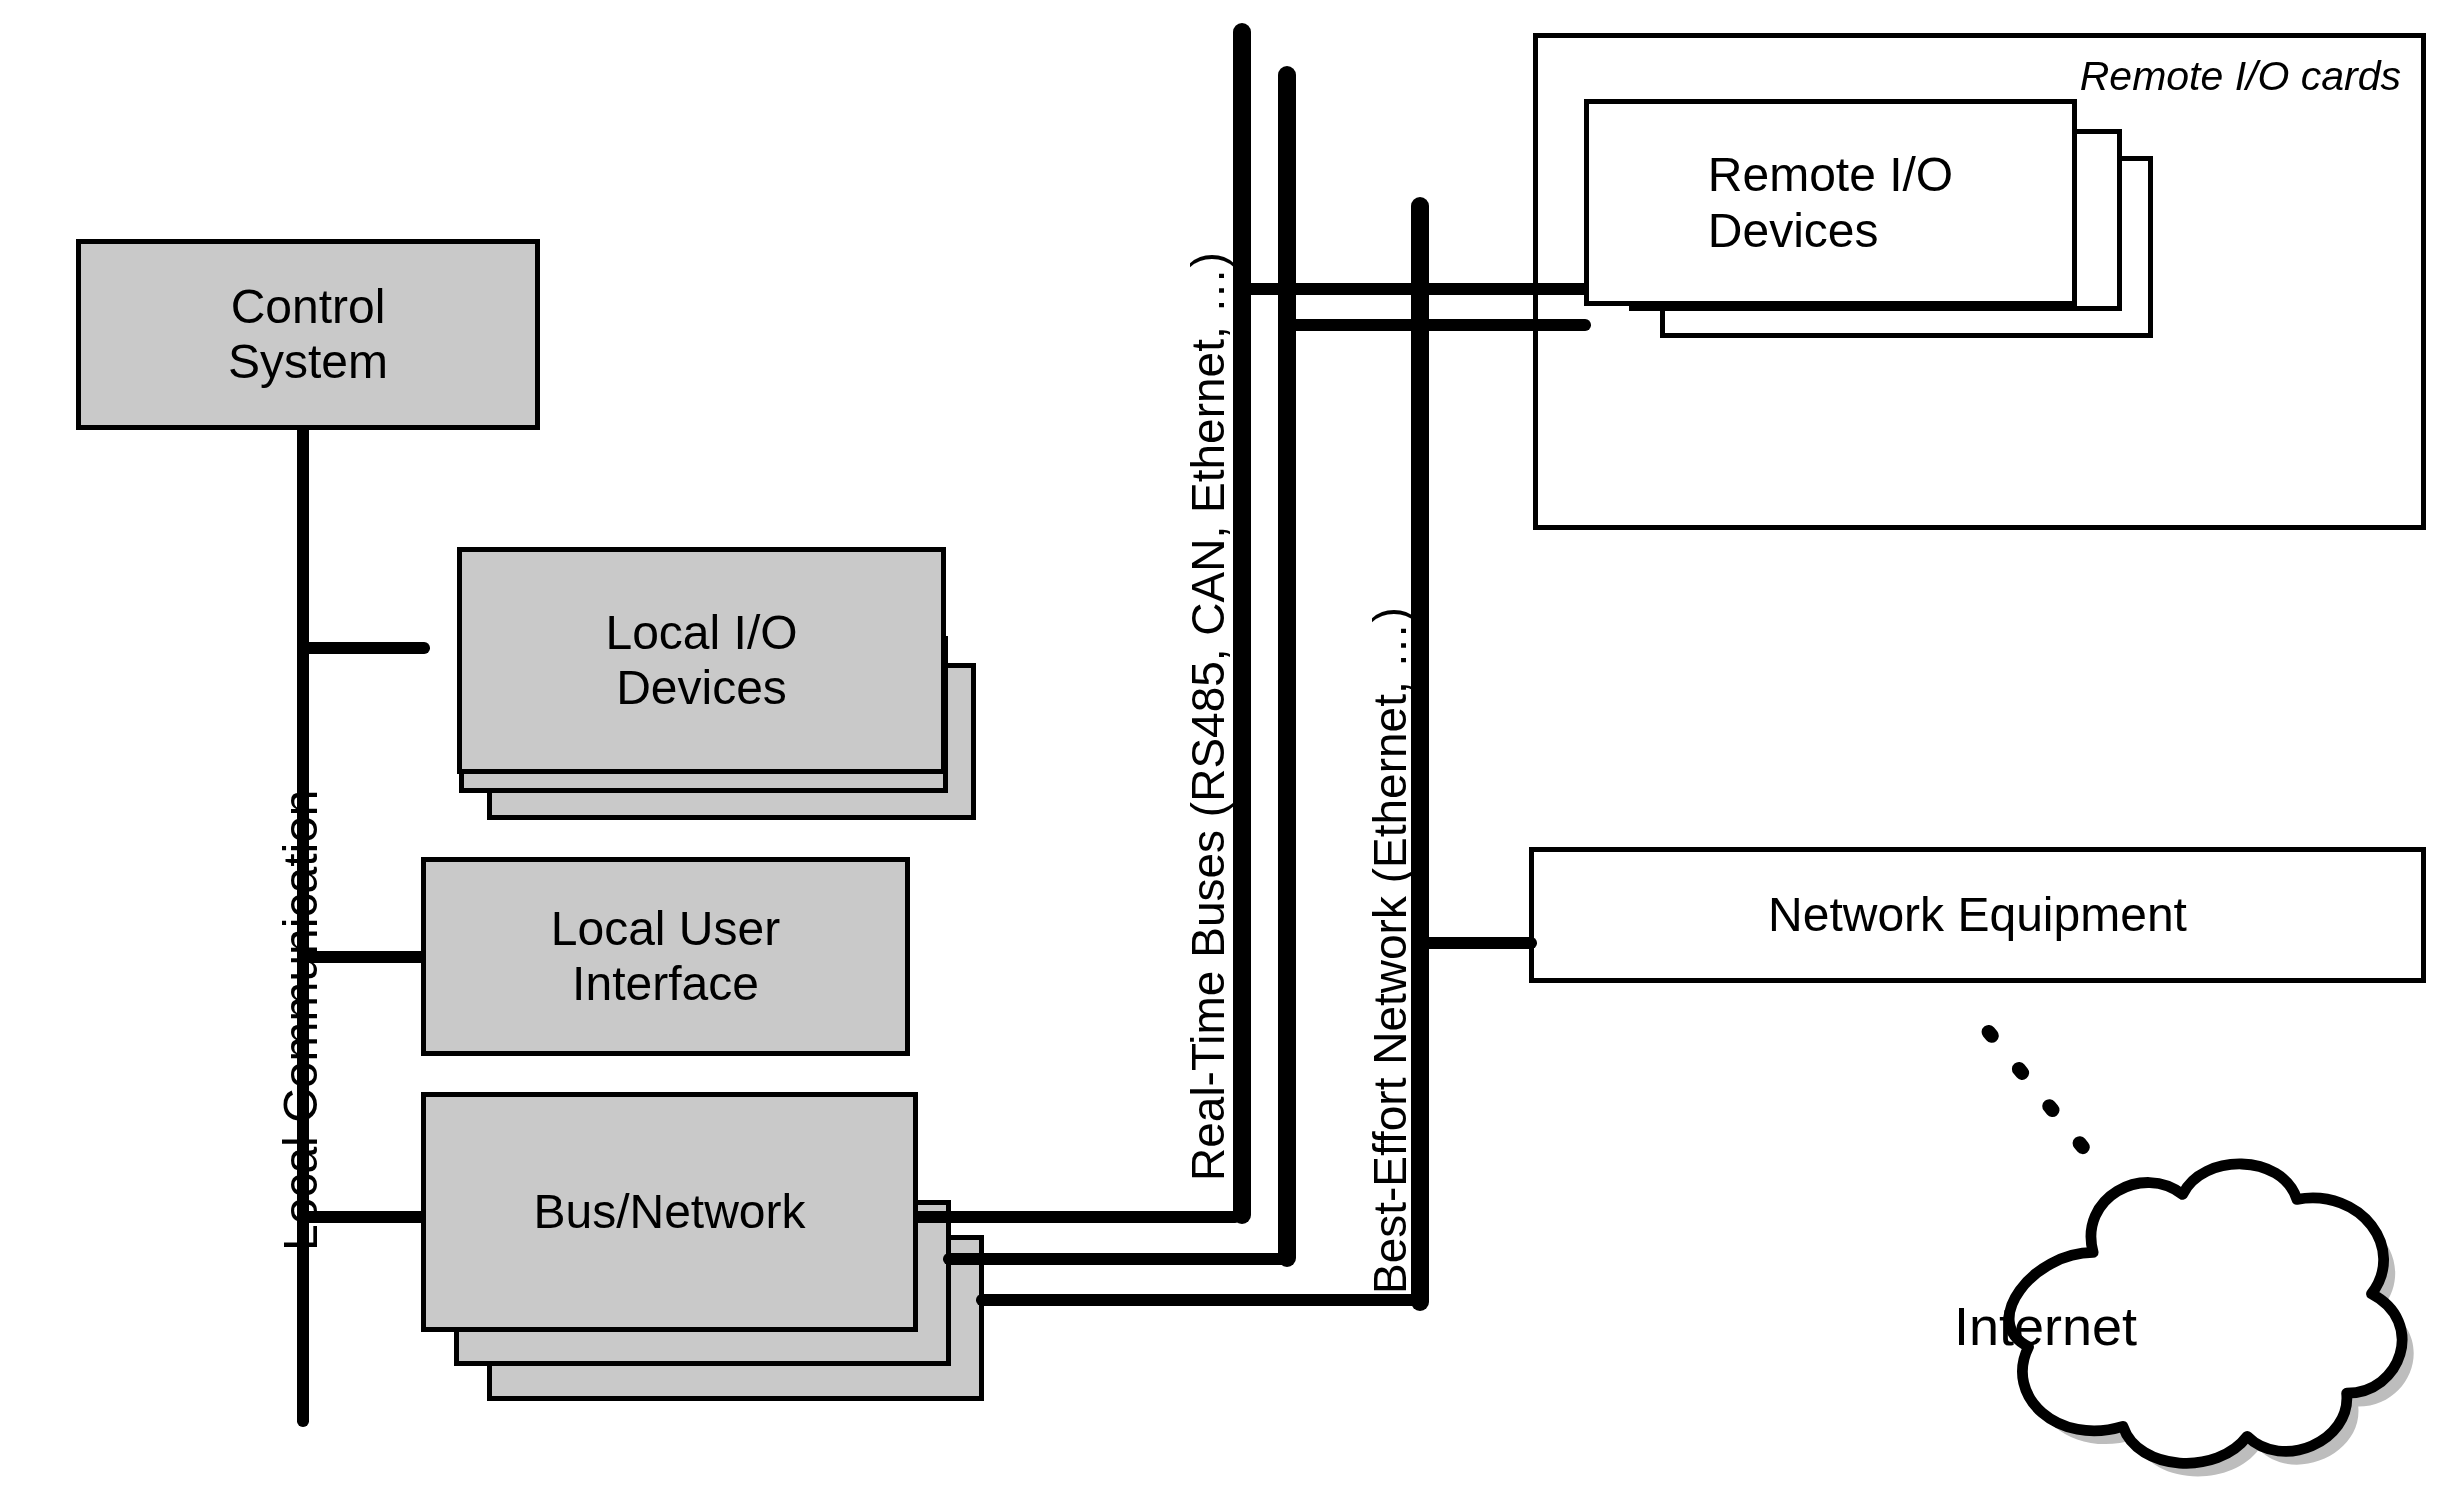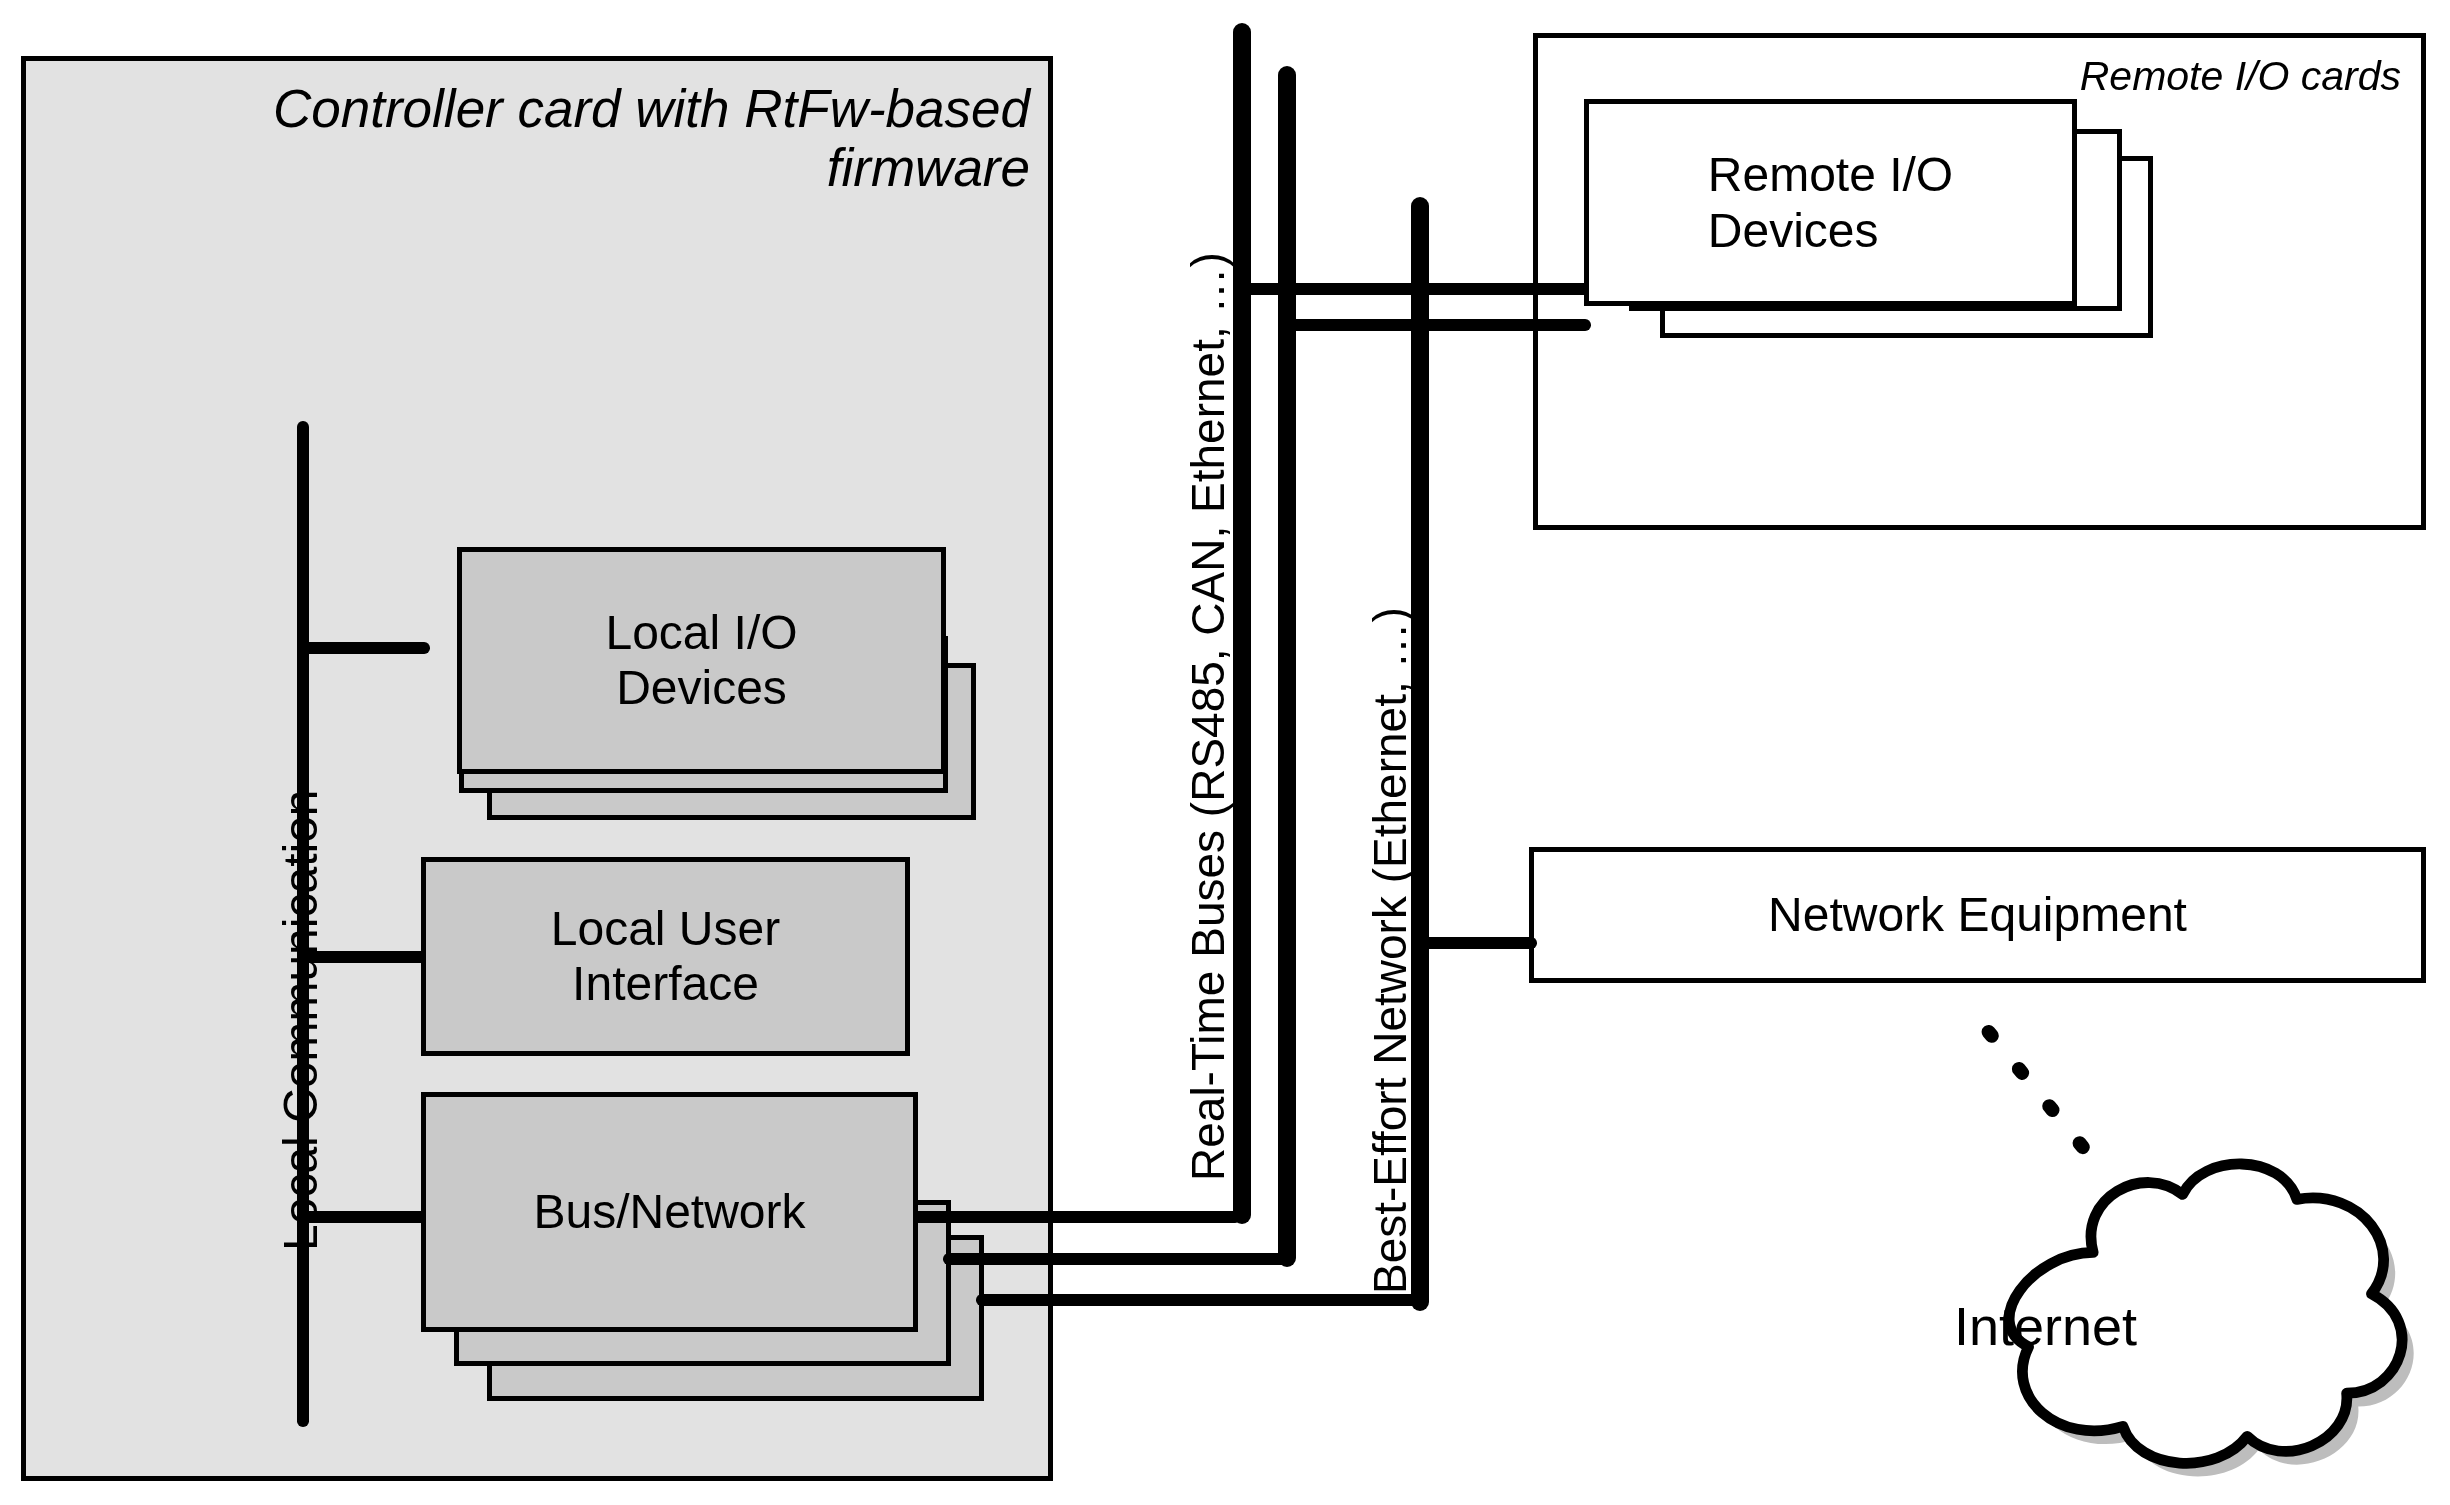--- a/index.html
+++ b/index.html
@@ -64,31 +64,31 @@
   .cloud-label{
     position:absolute;left:0;right:0;
     font-size:54px;color:#000;font-family:"Liberation Sans", sans-serif;
   }
 </style>
 </head>
 <body>
 
 <div class="stage">
 
-  <div class="controller-card">
-    <div class="card-title">
-      <div>Controller card with RtFw-based</div>
-      <div>firmware</div>
-    </div>
-  </div>
 
   <div class="v-line" style="left:297px; top:429px; height:998px;"></div>
 
   <div class="vlabel big" style="left:273px; top:1251px;">Local Communication</div>
 
+  <div class="mod front" style="left:76px; top:239px; width:464px; height:191px;">
+    <div>
+      <div>Control</div>
+      <div>System</div>
+    </div>
+  </div>
 
   <div class="v-line" style="left:297px; top:421px; height:20px;"></div>
 
   <div class="mod shadow2" style="left:487px; top:663px; width:489px; height:157px;"></div>
   <div class="mod shadow1" style="left:459px; top:636px; width:489px; height:157px;"></div>
   <div class="mod front" style="left:421px; top:547px; width:489px; height:227px;margin-left:36px;">
     <div>
       <div>Local I/O</div>
       <div>Devices</div>
     </div>

